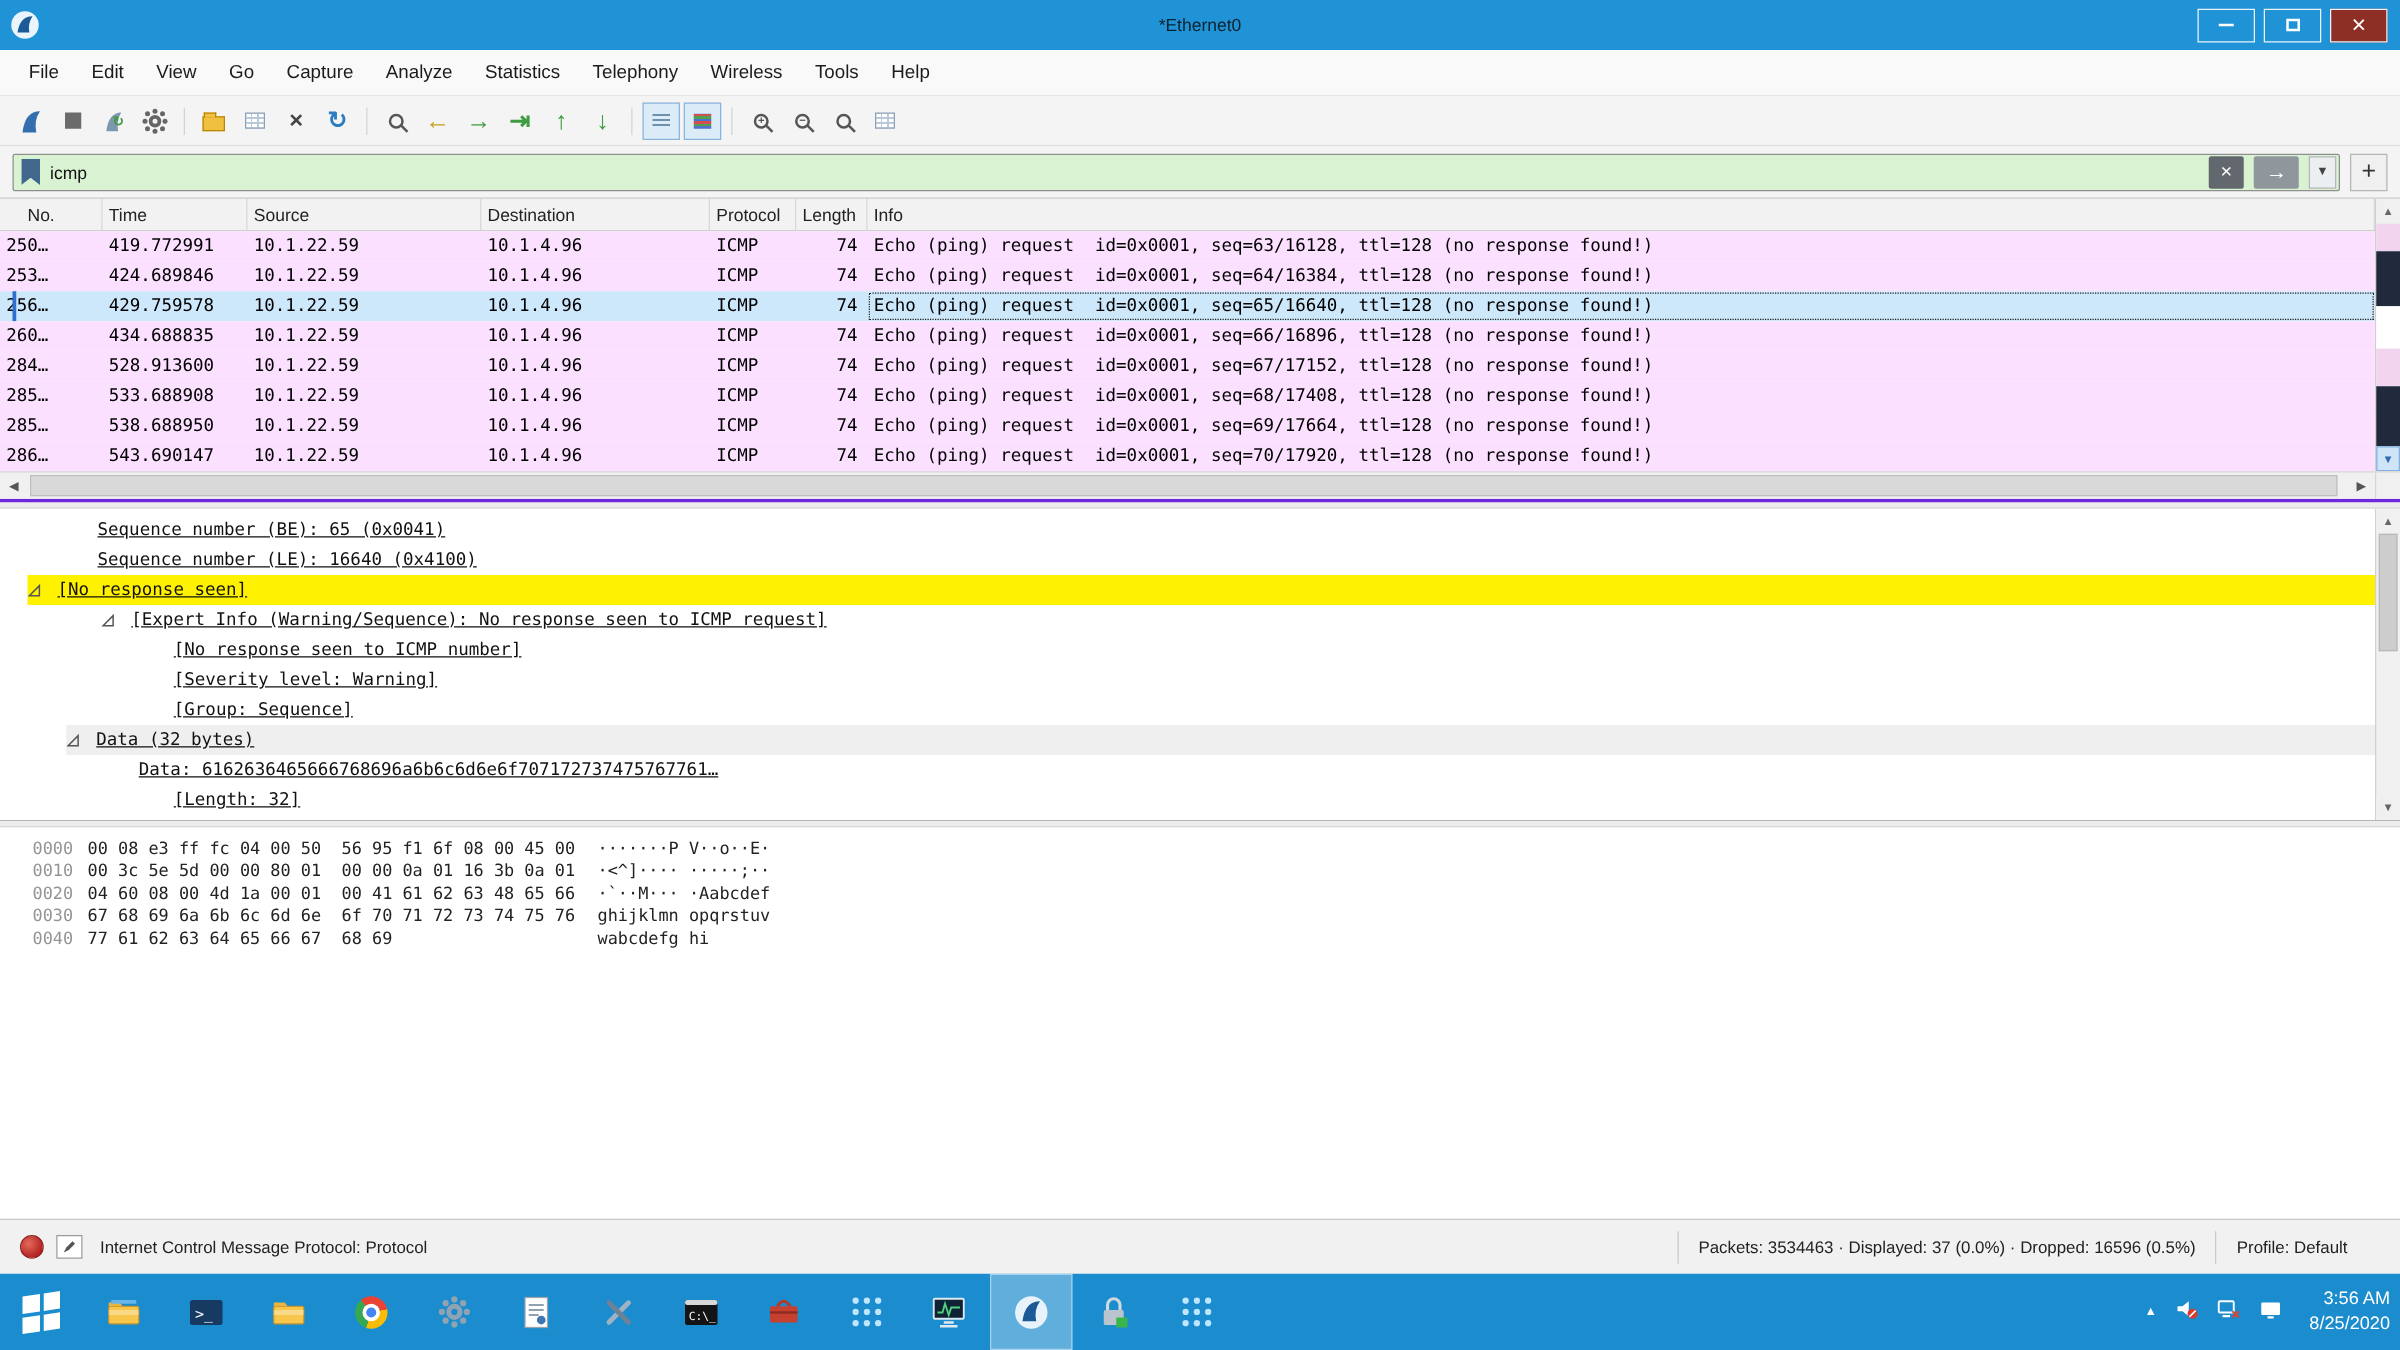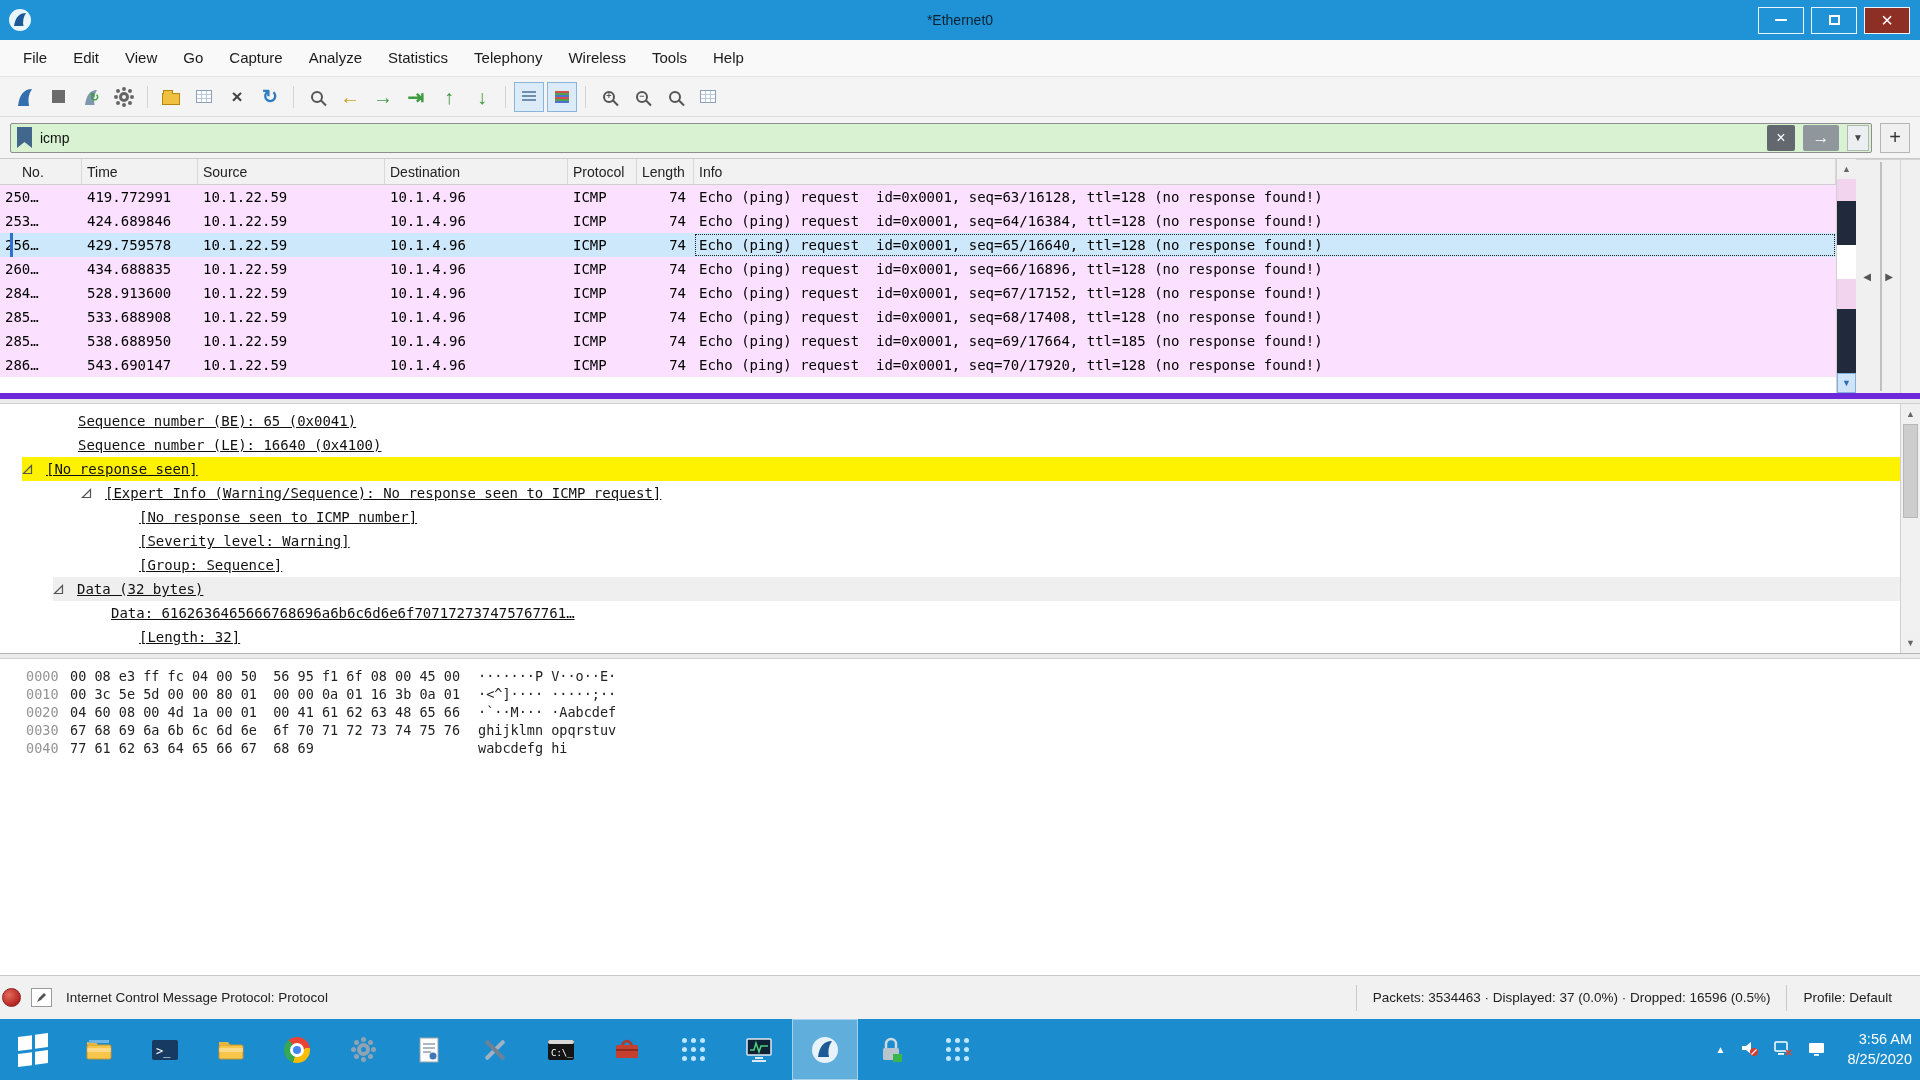--- a/index.html
+++ b/index.html
@@ -50,21 +50,21 @@
   .filter-field { flex:1; height:30px; background:#d8f2d2; border:1px solid #8f8f8f; border-radius:2px; display:flex; align-items:center; padding:0 2px 0 6px; gap:8px; }
   .bookmark { width:15px; height:21px; background:#41688c; clip-path:polygon(0 0,100% 0,100% 100%,50% 72%,0 100%); flex:0 0 auto; }
   .filter-text { flex:1; font-size:14px; color:#111; }
   .f-btn { height:26px; display:flex; align-items:center; justify-content:center; flex:0 0 auto; }
   .f-clear { width:28px; background:#63686e; color:#fff; font-size:16px; border-radius:2px; }
   .f-apply { width:36px; background:#8f969c; color:#fff; font-size:17px; border-radius:2px; }
   .f-drop { width:22px; background:#eceff1; border:1px solid #b5b5b5; color:#444; font-size:10px; }
   .f-add { width:30px; height:30px; background:#f0f0f0; border:1px solid #b5b5b5; color:#333; font-size:20px; display:flex; align-items:center; justify-content:center; flex:0 0 auto; }
 
   
-  .packet-area { flex:0 0 240px; display:flex; flex-direction:row; border-bottom:6px solid #6d28d9; }
+  .packet-area { flex:0 0 240px; display:flex; flex-direction:column; border-bottom:3px solid #6d28d9; }
   .pl-top { flex:1; display:flex; overflow:hidden; }
   .pl-main { flex:1; display:flex; flex-direction:column; overflow:hidden; }
   .pl-header { flex:0 0 26px; display:flex; background:#f2f2f2; border-bottom:1px solid #cfcfcf; font-size:14px; color:#222; }
   .hcell { border-right:1px solid #d8d8d8; display:flex; align-items:center; padding-left:5px; }
   .c-no { width:82px; padding-left:22px; flex:0 0 auto; }
   .c-time { width:116px; flex:0 0 auto;text-align:center; }
   .c-src { width:187px; flex:0 0 auto; }
   .c-dst { width:183px; flex:0 0 auto; }
   .c-proto { width:69px; flex:0 0 auto; }
   .c-len { width:57px; flex:0 0 auto; }
@@ -109,21 +109,21 @@
   .dt-thumb { position:absolute; top:0; left:2px; right:2px; height:45%; background:#cdcdcd; border:1px solid #b8b8b8; }
 
   
   .hexpane { flex:1; background:#fff; display:flex; overflow:hidden; }
   .hex-main { flex:1; padding:8px 0 0 26px; font-family:"DejaVu Sans Mono", monospace; font-size:13.5px; line-height:18px; color:#222; }
   .hxrow { white-space:pre; }
   .hx-off { color:#949494; display:inline-block; width:44px; }
   .hx-hex { display:inline-block; width:408px; }
 
   
-  .statusbar { flex:0 0 44px; background:#f1f1f1; border-top:1px solid #c9c9c9; display:flex; align-items:center; padding:0 2px; font-size:13.5px; color:#222; }
+  .statusbar { flex:0 0 44px; background:#f1f1f1; border-top:1px solid #c9c9c9; display:flex; align-items:center; padding:0 16px; font-size:13.5px; color:#222; }
   .sb-exp { width:19px; height:19px; border-radius:50%; background:radial-gradient(circle at 35% 35%, #e66a5a, #b02020 75%); border:1px solid #8f1f1f; margin-right:10px; flex:0 0 auto; }
   .sb-note { width:21px; height:19px; background:#fff; border:1px solid #9a9a9a; margin-right:14px; display:flex; align-items:center; justify-content:center; flex:0 0 auto; }
   .sb-spacer { flex:1; }
   .sb-sep { width:1px; height:26px; background:#c9c9c9; }
   .sb-packets { padding:0 16px; }
   .sb-profile { padding:0 26px 0 16px; }
 
   
   .taskbar { flex:0 0 61px; background:#1b8ccd; display:flex; align-items:stretch; color:#fff; }
   .tb-start { width:64px; display:flex; align-items:center; justify-content:center; }
@@ -338,21 +338,21 @@
           <span class="rcell c-len">74</span>
           <span class="rcell c-info">Echo (ping) request  id=0x0001, seq=68/17408, ttl=128 (no response found!)</span>
         </div>
         <div class="prow">
           <span class="rcell c-no">285…</span>
           <span class="rcell c-time">538.688950</span>
           <span class="rcell c-src">10.1.22.59</span>
           <span class="rcell c-dst">10.1.4.96</span>
           <span class="rcell c-proto">ICMP</span>
           <span class="rcell c-len">74</span>
-          <span class="rcell c-info">Echo (ping) request  id=0x0001, seq=69/17664, ttl=185 (no response found!)</span>
+          <span class="rcell c-info">Echo (ping) request  id=0x0001, seq=69/17664, ttl=128 (no response found!)</span>
         </div>
         <div class="prow">
           <span class="rcell c-no">286…</span>
           <span class="rcell c-time">543.690147</span>
           <span class="rcell c-src">10.1.22.59</span>
           <span class="rcell c-dst">10.1.4.96</span>
           <span class="rcell c-proto">ICMP</span>
           <span class="rcell c-len">74</span>
           <span class="rcell c-info">Echo (ping) request  id=0x0001, seq=70/17920, ttl=128 (no response found!)</span>
         </div>

